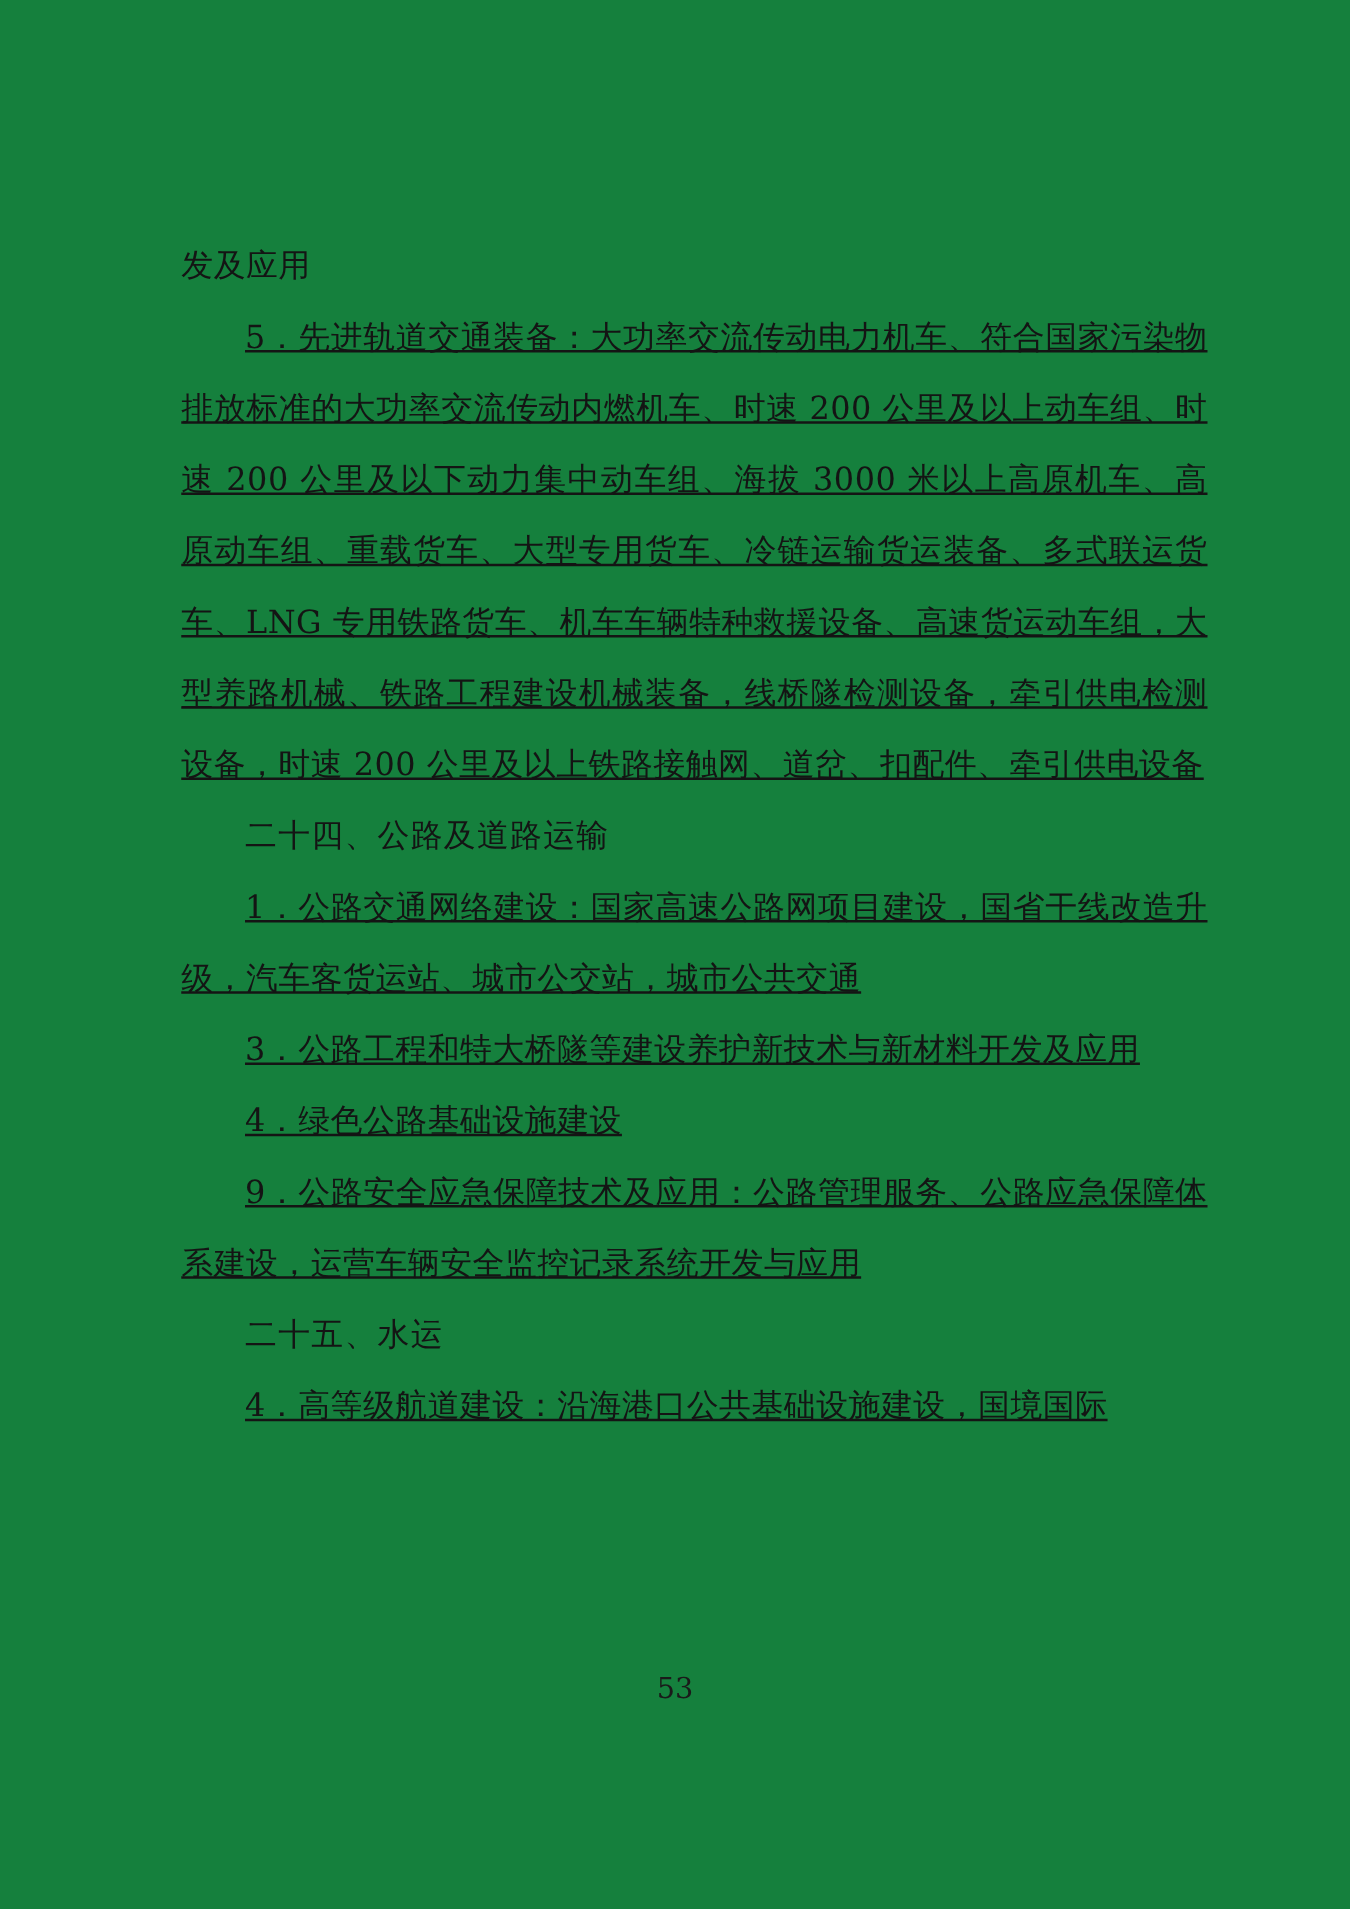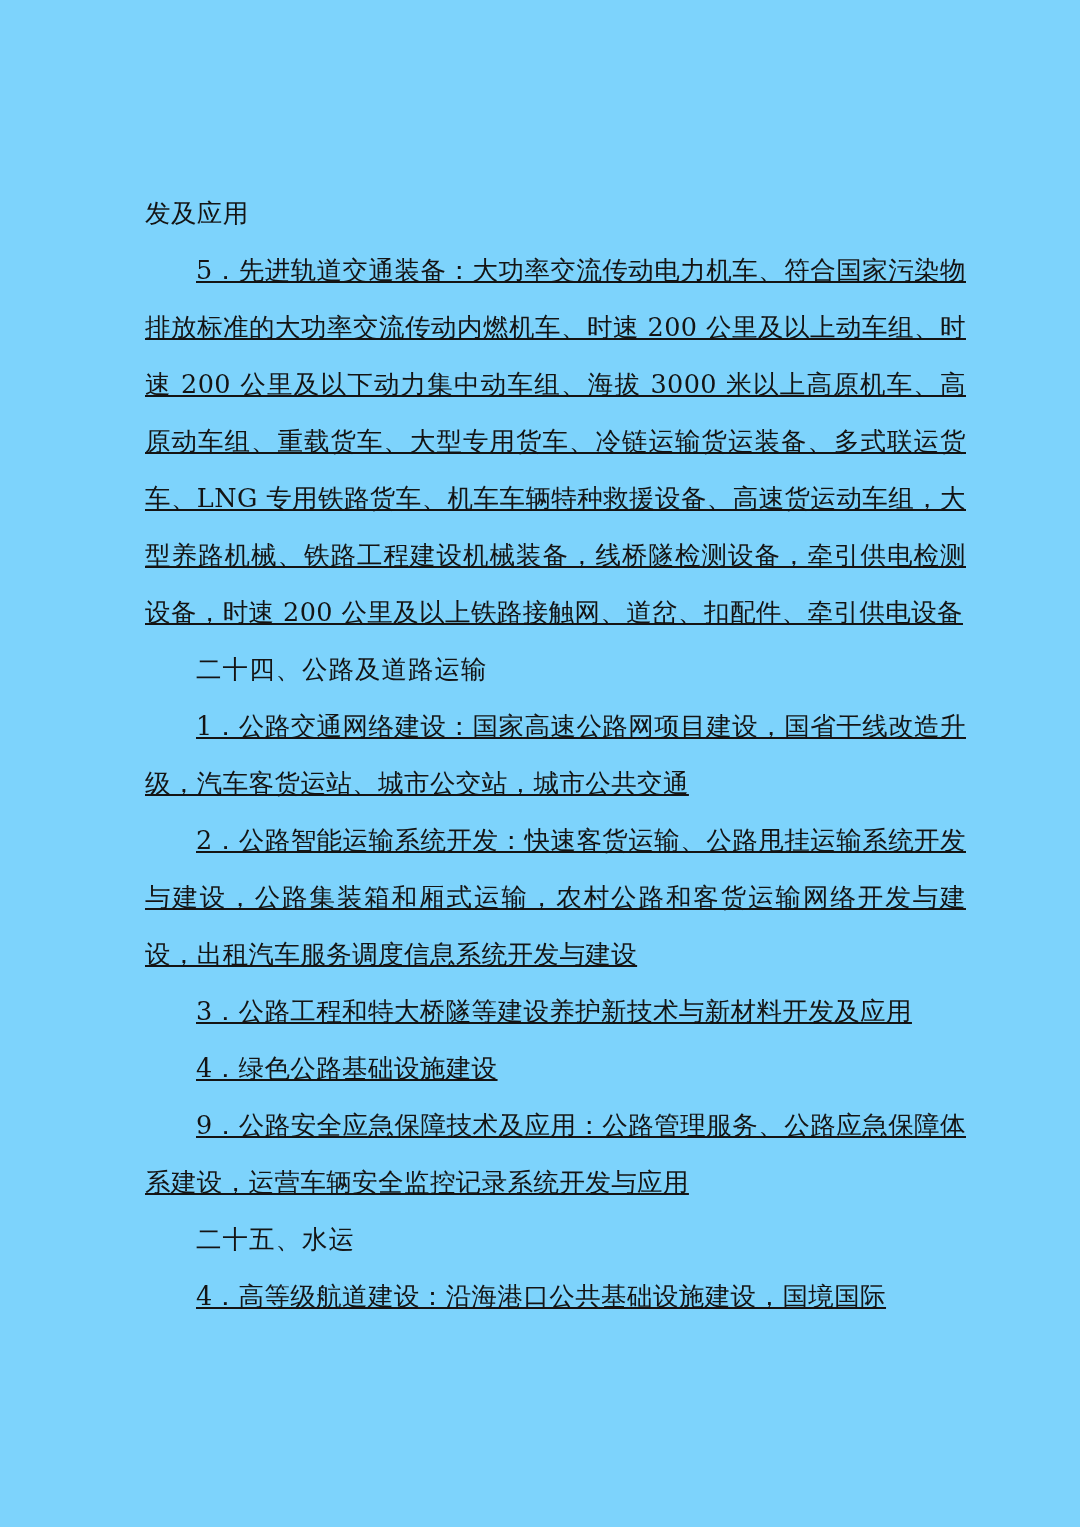--- a/index.html
+++ b/index.html
@@ -12,21 +12,21 @@
     height: 1527px;
     font-family: "DejaVu Serif", "Liberation Serif", serif;
     color: #1a1a1a;
   }
   .page {
     position: relative;
     width: 1080px;
     height: 1527px;
     box-sizing: border-box;
     padding: 185px 114px 0 145px;
-    background: #7dd3fc;
+    background: #15803d;
   }
   .doc-body {
     font-size: 25.5px;
     line-height: 57px;
     text-align: justify;
     text-justify: inter-ideograph;
     letter-spacing: 0.4px;
     color: #141414;
   }
   .para {
@@ -62,28 +62,28 @@
   <div class="doc-body">
 
     <p class="para">发及应用</p>
 
     <p class="para indent">5．先进轨道交通装备：大功率交流传动电力机车、符合国家污染物排放标准的大功率交流传动内燃机车、时速 200 公里及以上动车组、时速 200 公里及以下动力集中动车组、海拔 3000 米以上高原机车、高原动车组、重载货车、大型专用货车、冷链运输货运装备、多式联运货车、LNG 专用铁路货车、机车车辆特种救援设备、高速货运动车组，大型养路机械、铁路工程建设机械装备，线桥隧检测设备，牵引供电检测设备，时速 200 公里及以上铁路接触网、道岔、扣配件、牵引供电设备</p>
 
     <p class="heading">二十四、公路及道路运输</p>
 
     <p class="para indent">1．公路交通网络建设：国家高速公路网项目建设，国省干线改造升级，汽车客货运站、城市公交站，城市公共交通</p>
 
-    <p class="para indent">2．公路智能运输系统开发：快速客货运输、公路甩挂运输系统开发与建设，公路集装箱和厢式运输，农村公路和客货运输网络开发与建设，出租汽车服务调度信息系统开发与建设</p>
 
     <p class="para indent">3．公路工程和特大桥隧等建设养护新技术与新材料开发及应用</p>
 
     <p class="para indent">4．绿色公路基础设施建设</p>
 
     <p class="para indent">9．公路安全应急保障技术及应用：公路管理服务、公路应急保障体系建设，运营车辆安全监控记录系统开发与应用</p>
 
     <p class="heading">二十五、水运</p>
 
     <p class="para indent">4．高等级航道建设：沿海港口公共基础设施建设，国境国际</p>
 
   </div>
 
+  <div class="page-number">53</div>
 
 </div>
 
 </body></html>

